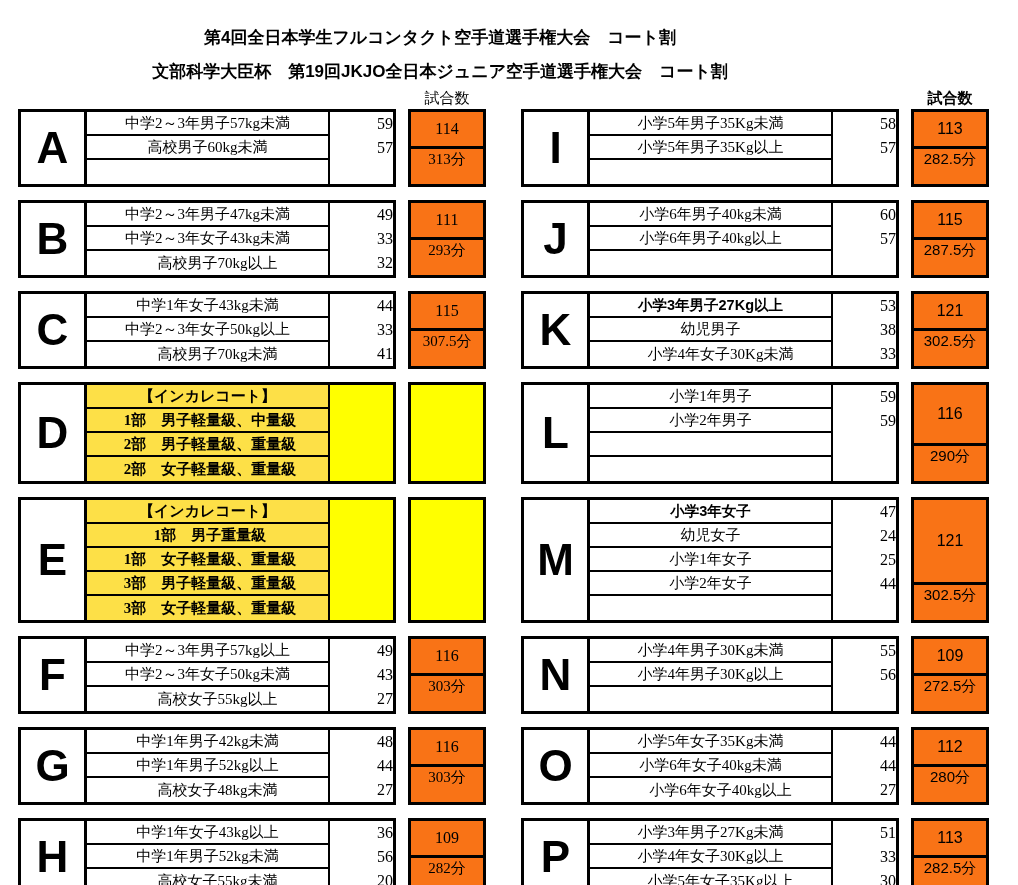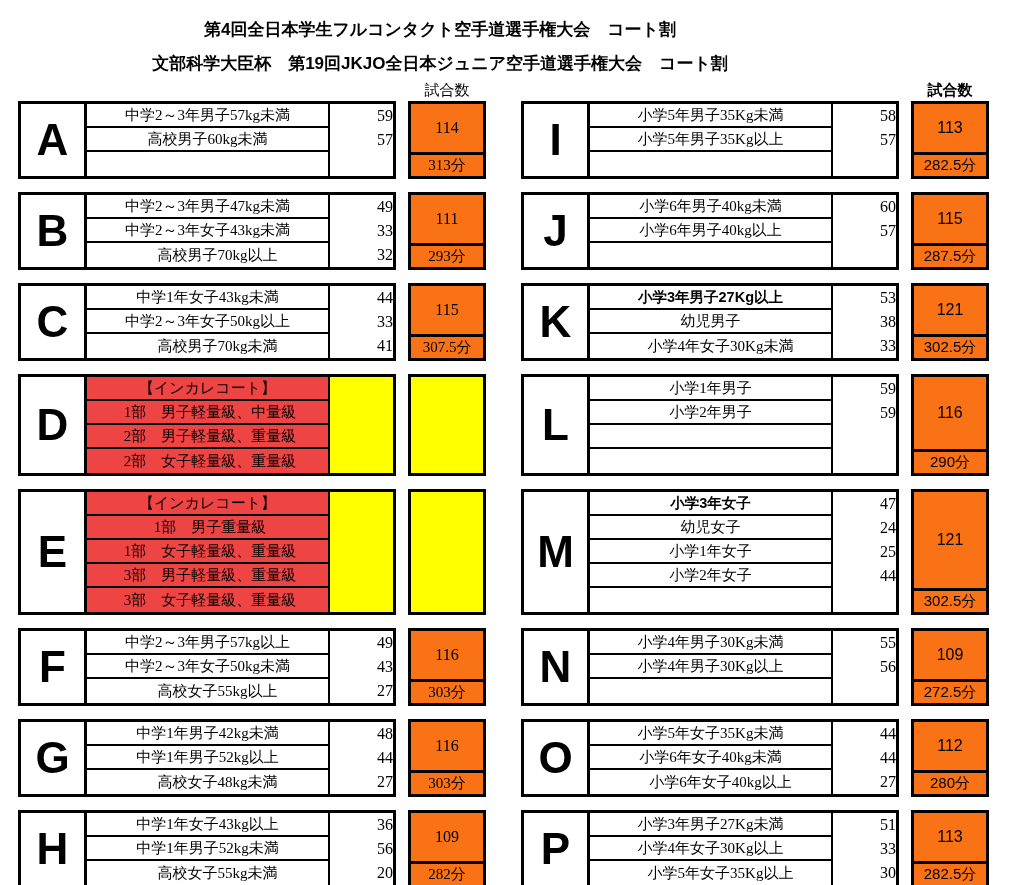--- a/index.html
+++ b/index.html
@@ -7,21 +7,21 @@
   .page {
     position: relative;
     width: 1018px;
     height: 885px;
     background: #ffffff;
     color: #000;
     overflow: hidden;
     font-family: "Liberation Serif", serif;
   }
   .titles {
-    padding-top: 20px;
+    padding-top: 28px;
     width: 880px;
     text-align: center;
     font-family: "Liberation Sans", sans-serif;
     font-weight: bold;
     font-size: 17px;
   }
   .title { line-height: 20px; }
   .title2 { margin-top: 14px; }
 
   .content { display: flex; margin: 6px 0 0 18px; }
@@ -61,26 +61,26 @@
   }
   .match-box {
     width: 78px; margin-left: 12px; border: 3px solid #000;
     display: flex; flex-direction: column; background: #f97316;
   }
   .match-total {
     flex: 1; border-bottom: 3px solid #000;
     display: flex; align-items: center; justify-content: center;
     font-size: 16px;
   }
-  .match-minutes { height: 21px; line-height: 20px; text-align: center; font-size: 15px; border-radius: 10px; }
+  .match-minutes { height: 35px; line-height: 20px; text-align: center; font-size: 15px; border-radius: 10px; }
   .match-box.serif .match-total, .match-box.serif .match-minutes { font-family: "Liberation Serif", serif; }
   .match-box.sans  .match-total, .match-box.sans  .match-minutes { font-family: "Liberation Sans", sans-serif; }
   .match-box.no-divider .match-total { border-bottom: none; }
 
-  .hl .cat-row   { background: #ef4444; }
+  .hl .cat-row   { background: #fde047; font-weight: bold; }
   .hl .count-col { background: #FFFF00; }
   .hl .match-box { background: #FFFF00; }
 </style>
 </head>
 <body>
 
 <div class="page">
   <div class="titles">
     <div class="title">第4回全日本学生フルコンタクト空手道選手権大会　コート割</div>
     <div class="title title2">文部科学大臣杯　第19回JKJO全日本ジュニア空手道選手権大会　コート割</div>

